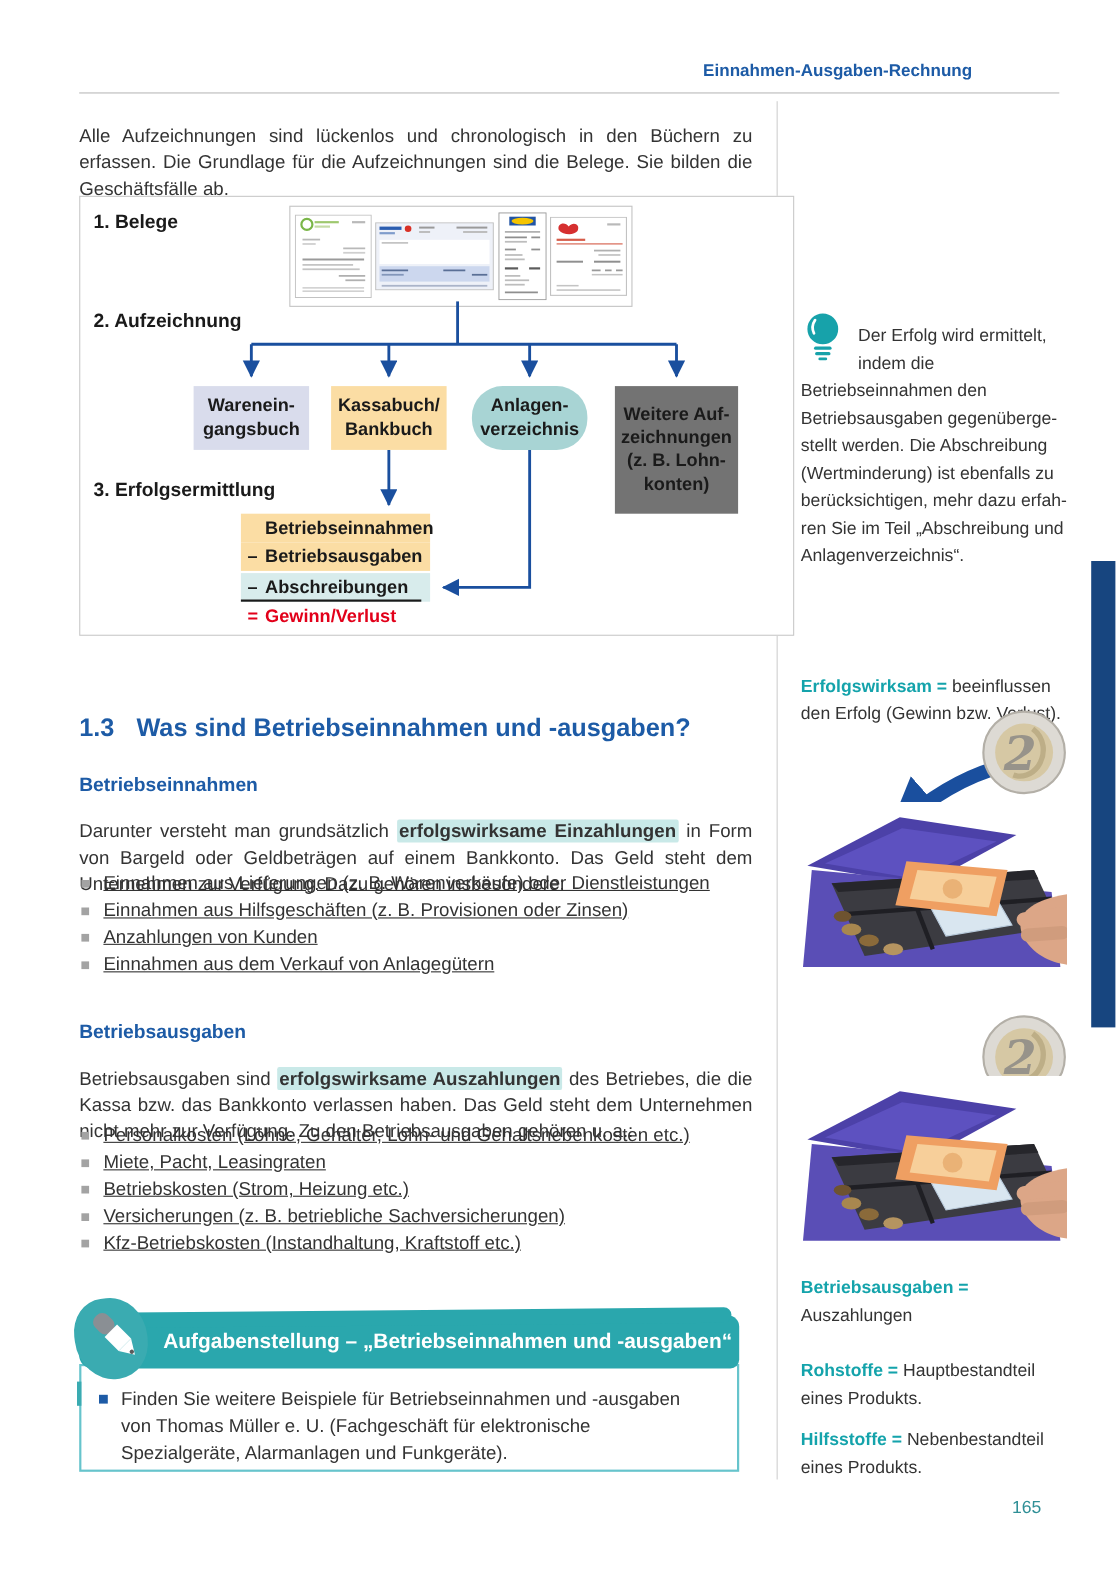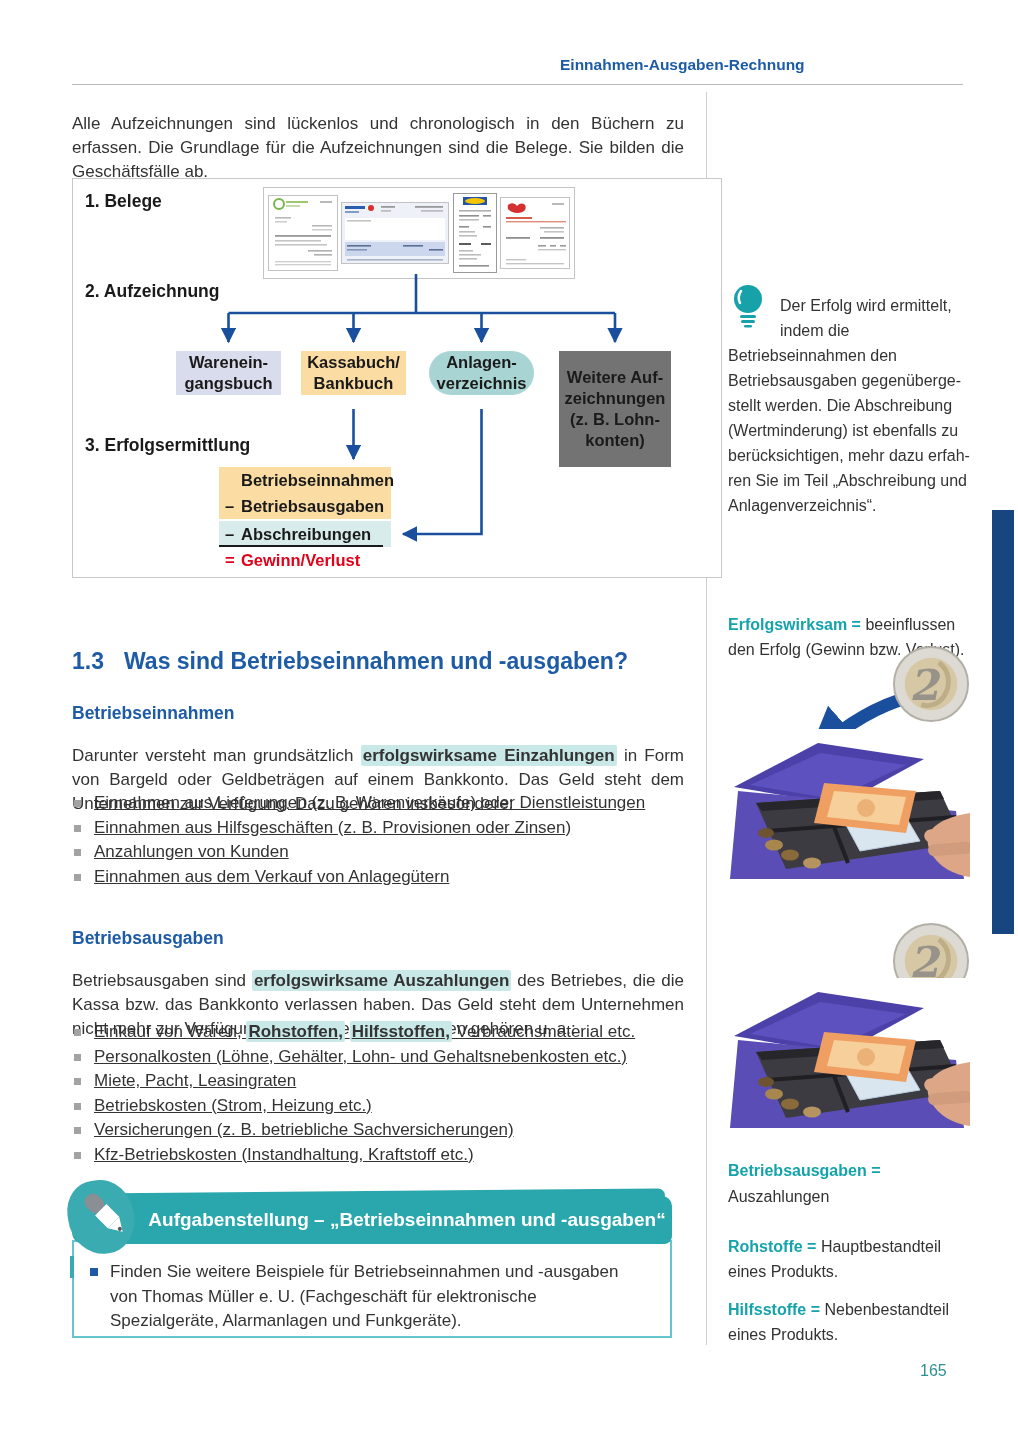--- a/index.html
+++ b/index.html
@@ -3,38 +3,38 @@
 <meta charset="utf-8">
 <style>
   html,body{margin:0;padding:0;}
   body{
     width:1018px;height:1440px;position:relative;background:#ffffff;
     font-family:"Liberation Sans","DejaVu Sans",sans-serif;color:#333;
     overflow:hidden;
   }
   
   .top-rule{position:absolute;left:72px;top:84px;width:891px;height:1px;background:#b9b9b9;}
-  .page-header{position:absolute;left:560px;top:56px;width:403px;text-align:left;
+  .page-header{position:absolute;left:560px;top:56px;width:403px;text-align:center;
     font-size:15.5px;font-weight:bold;color:#1d5ba6;}
   .col-divider{position:absolute;left:706px;top:92px;width:1px;height:1253px;background:#cfcfcf;}
   .blue-bar{position:absolute;left:992px;top:510px;width:22px;height:424px;background:#17457f;}
   .page-number{position:absolute;left:920px;top:1362px;width:48px;text-align:left;
     font-size:16px;color:#2f8f96;}
   
   .main{position:absolute;left:72px;top:0;width:612px;height:1440px;}
   .intro{position:absolute;left:0;top:95px;width:612px;font-size:17px;line-height:24px;
     text-align:justify;hyphens:manual;}
   
   .diagram{position:absolute;left:0;top:178px;width:608px;height:398px;background:#fff;
     border:1px solid #c9c9c9;padding-left:40px;}
   .dg-step{position:absolute;left:12px;font-size:17.5px;font-weight:bold;color:#1a1a1a;}
   .dg-receipts{position:absolute;left:190px;top:8px;width:306px;height:86px;background:#fff;
     border:1px solid #c4c4c4;display:flex;align-items:center;justify-content:space-around;padding:2px;}
   .dg-connectors{position:absolute;left:0;top:0;width:608px;height:398px;pointer-events:none;}
-  .dbox{position:absolute;top:172px;width:105px;height:44px;display:flex;align-items:center;
+  .dbox{position:absolute;top:172px;width:105px;height:58px;display:flex;align-items:center;
     justify-content:center;text-align:center;font-weight:bold;font-size:16.5px;color:#1a1a1a;
     white-space:pre-line;line-height:21px;}
   .dbox.b1{left:103px;background:#d9dcec;}
   .dbox.b2{left:228px;background:#fbdda4;}
   .dbox.b3{left:356px;background:#a8d4d4;border-radius:28px;}
   .dbox.b4{left:486px;width:112px;height:116px;background:#737373;}
   .erg{position:absolute;left:146px;top:288px;width:172px;font-size:16.5px;font-weight:bold;color:#1a1a1a;}
   .erg-row{height:26px;line-height:26px;display:flex;}
   .erg-orange{background:#fbdda4;}
   .erg-teal{background:#d8ecec;margin-top:2px;}
@@ -234,21 +234,20 @@
   <ul class="blist" style="top:791px">
     <li>Einnahmen aus Lieferungen (z. B. Warenverkäufe) oder Dienstleistungen</li>
     <li>Einnahmen aus Hilfsgeschäften (z. B. Provisionen oder Zinsen)</li>
     <li>Anzahlungen von Kunden</li>
     <li>Einnahmen aus dem Verkauf von Anlagegütern</li>
   </ul>
 
   <div class="subhead" style="top:928px">Betriebsausgaben</div>
   <p class="para" style="top:952px"><span>Betriebsausgaben sind </span><span class="hl">erfolgswirksame Auszahlungen</span><span> des Betriebes, die die Kas­sa bzw. das Bankkonto verlassen haben. Das Geld steht dem Unternehmen nicht mehr zur Verfügung. Zu den Betriebsausgaben gehören u. a.:</span></p>
   <ul class="blist" style="top:1020px">
-    <li><span>Einkauf von Waren, </span><span class="hl">Rohstoffen,</span><span> </span><span class="hl">Hilfsstoffen,</span><span> Verbrauchsmaterial etc.</span></li>
     <li>Personalkosten (Löhne, Gehälter, Lohn- und Gehaltsnebenkosten etc.)</li>
     <li>Miete, Pacht, Leasingraten</li>
     <li>Betriebskosten (Strom, Heizung etc.)</li>
     <li>Versicherungen (z. B. betriebliche Sachversicherungen)</li>
     <li>Kfz-Betriebskosten (Instandhaltung, Kraftstoff etc.)</li>
   </ul>
 
   <div class="task-banner">
     <div class="pen-blob"></div>
     <div class="pen-tail" style="left:-2px;top:60px"></div>

